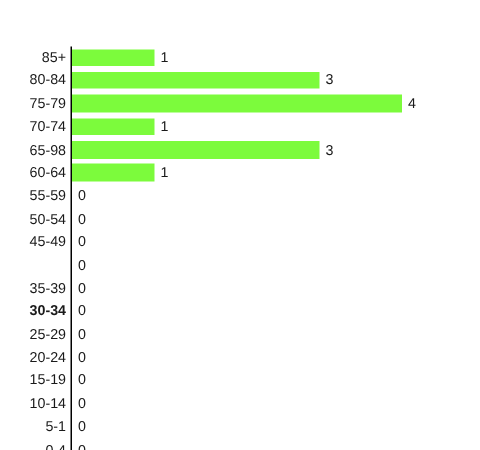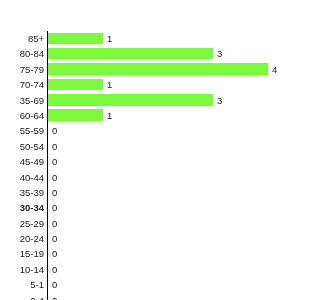--- a/index.html
+++ b/index.html
@@ -106,21 +106,21 @@
 
     <div class="row">
       <div class="cat-label" style="color: rgb(26, 26, 26);">70-74</div>
       <div class="bar-area">
         <div class="bar" style="width: 55px; background: rgb(124, 251, 60);"></div>
         <div class="val-label" style="left: 59px; color: rgb(26, 26, 26);">1</div>
       </div>
     </div>
 
     <div class="row">
-      <div class="cat-label" style="color: rgb(26, 26, 26);">35-69</div>
+      <div class="cat-label" style="color: rgb(26, 26, 26);">65-98</div>
       <div class="bar-area">
         <div class="bar" style="width: 165px; background: rgb(124, 251, 60);"></div>
         <div class="val-label" style="left: 169px; color: rgb(26, 26, 26);">3</div>
       </div>
     </div>
 
     <div class="row">
       <div class="cat-label" style="color: rgb(26, 26, 26);">60-64</div>
       <div class="bar-area">
         <div class="bar" style="width: 55px; background: rgb(124, 251, 60);"></div>
@@ -146,21 +146,20 @@
 
     <div class="row">
       <div class="cat-label" style="color: rgb(26, 26, 26); padding-left: 20px;">45-49</div>
       <div class="bar-area">
 
         <div class="val-label" style="left: 4px; color: rgb(26, 26, 26);">0</div>
       </div>
     </div>
 
     <div class="row">
-      <div class="cat-label" style="color: rgb(26, 26, 26);">40-44</div>
       <div class="bar-area">
 
         <div class="val-label" style="left: 4px; color: rgb(26, 26, 26);">0</div>
       </div>
     </div>
 
     <div class="row">
       <div class="cat-label" style="color: rgb(26, 26, 26);">35-39</div>
       <div class="bar-area">
 

